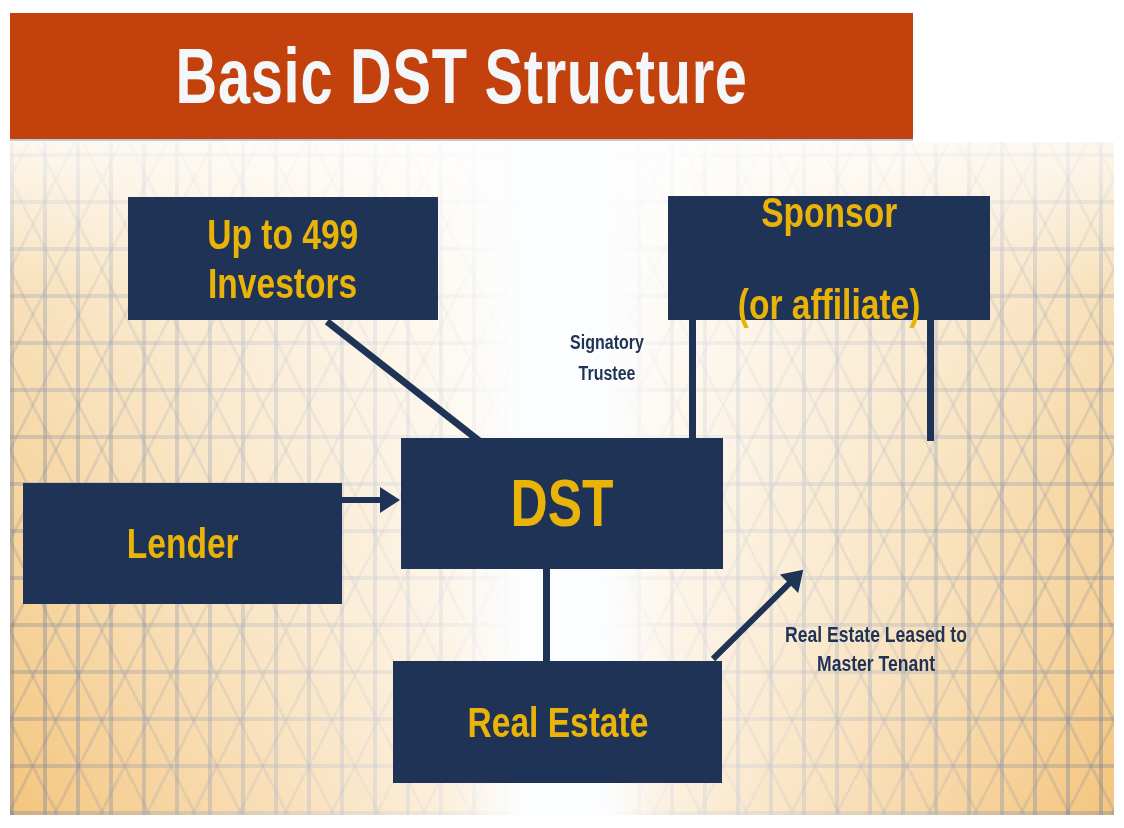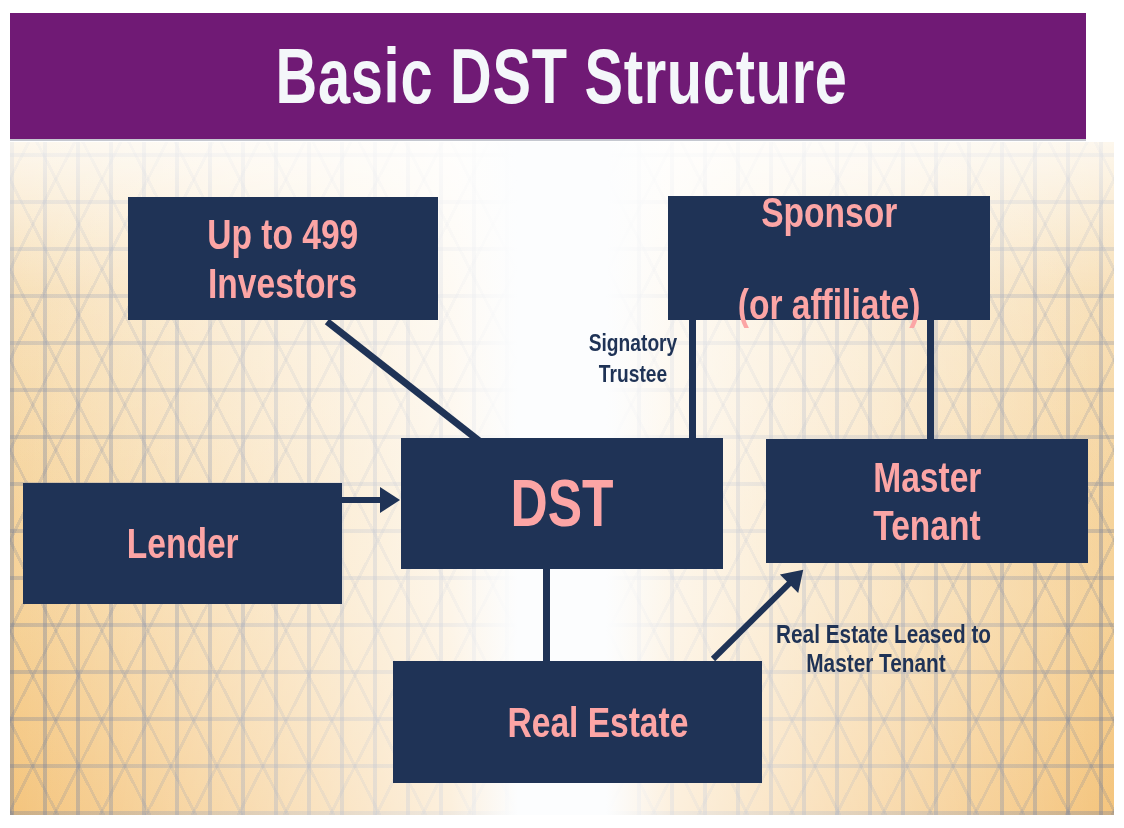--- a/index.html
+++ b/index.html
@@ -5,25 +5,24 @@
   html,body{margin:0;padding:0;background:#ffffff;}
   .page{
     position:relative;
     width:1124px;height:828px;
     background:#ffffff;
     overflow:hidden;
     font-family:"Liberation Sans", sans-serif;
   }
   
   .banner{
-    position:absolute;left:10px;top:13px;width:1048px;height:126px;
-    background:#701a75;
+    position:absolute;left:10px;top:13px;width:903px;height:126px;
+    background:#c2410c;
     display:flex;align-items:center;justify-content:center;
     box-shadow:0 2px 0 rgba(150,155,170,.55);
-    padding-left:28px;
   }
   .banner .t{
     color:#f4f7fa;font-size:78px;font-weight:bold;letter-spacing:1px;
     display:inline-block;transform:scaleX(.74);transform-origin:center;
     white-space:nowrap;
   }
   
   .photo{
     position:absolute;left:10px;top:142px;width:1104px;height:673px;
     background:
@@ -35,45 +34,45 @@
       repeating-linear-gradient(90deg, rgba(118,127,150,.40) 0 4px, transparent 4px 33px),
       repeating-linear-gradient(0deg, rgba(118,127,150,.32) 0 4px, transparent 4px 47px),
       repeating-linear-gradient(63deg, rgba(118,127,150,.22) 0 3px, transparent 3px 41px),
       repeating-linear-gradient(-63deg, rgba(118,127,150,.22) 0 3px, transparent 3px 41px),
       
       linear-gradient(180deg, rgba(248,221,174,.15) 0%, rgba(247,205,140,.5) 68%, rgba(244,193,118,.85) 100%),
       linear-gradient(90deg, #f5d7a4 0%, #f9e7c8 34%, #fdfaf4 50%, #f9e7c8 66%, #f5d7a4 100%);
   }
   
   .node{
-    position:absolute;background:#1f3356;color:#fca5a5;
+    position:absolute;background:#1f3356;color:#eab308;
     display:flex;flex-direction:column;align-items:center;justify-content:center;
     text-align:center;z-index:4;
   }
   .node .tx{
     font-weight:bold;line-height:1.12;
     display:block;transform:scaleX(.78);transform-origin:center;
     white-space:nowrap;
   }
   .n-investors{left:128px;top:197px;width:310px;height:123px;font-size:43px;}
   .n-sponsor  {left:668px;top:196px;width:322px;height:124px;font-size:43px;gap:44px;}
   .n-lender   {left:23px; top:440px;width:319px;height:121px;font-size:43px;margin-top:43px;}
   .n-dst      {left:401px;top:438px;width:322px;height:131px;font-size:66px;}
   .n-master   {left:766px;top:439px;width:322px;height:124px;font-size:43px;}
-  .n-realestate{left:393px;top:661px;width:329px;height:122px;font-size:43px;padding-left:40px;}
+  .n-realestate{left:393px;top:661px;width:329px;height:122px;font-size:43px;}
   .node{font-size:inherit;}
   .n-investors .tx,.n-sponsor .tx,.n-lender .tx,.n-master .tx,.n-realestate .tx{font-size:43px;}
   .n-dst .tx{font-size:66px;}
   
   .elabel{
     position:absolute;z-index:3;color:#1f3356;font-weight:bold;text-align:center;
   }
   .elabel .tx{display:block;transform:scaleX(.8);transform-origin:center;white-space:nowrap;}
-  .l-signatory{left:548px;top:327px;width:170px;font-size:24px;line-height:31px;}
-  .l-leased  {left:751px;top:620px;width:250px;font-size:26px;line-height:29px;}
+  .l-signatory{left:522px;top:327px;width:170px;font-size:20px;line-height:31px;}
+  .l-leased  {left:751px;top:620px;width:250px;font-size:22px;line-height:29px;}
   
   .conn{position:absolute;background:#1f3356;z-index:2;}
   .c-inv-dst{left:327px;top:318px;width:196px;height:7px;
              transform:rotate(38.1deg);transform-origin:0 50%;}
   .c-spon-dst{left:689px;top:320px;width:7px;height:120px;}
   .c-spon-master{left:927px;top:320px;width:7px;height:121px;}
   .c-dst-re{left:543px;top:562px;width:7px;height:100px;}
   .arrow{position:absolute;height:0;z-index:2;}
   .arrow .shaft{position:absolute;left:0;right:17px;top:-3px;height:6px;background:#1f3356;}
   .arrow .head{position:absolute;right:0;top:-13px;width:0;height:0;
@@ -122,21 +121,17 @@
   <div class="node n-sponsor">
     <span class="tx">Sponsor</span>
     <span class="tx">(or affiliate)</span>
   </div>
   <div class="node n-lender">
     <span class="tx">Lender</span>
   </div>
   <div class="node n-dst">
     <span class="tx">DST</span>
   </div>
-  <div class="node n-master">
-    <span class="tx">Master</span>
-    <span class="tx">Tenant</span>
-  </div>
   <div class="node n-realestate">
     <span class="tx">Real Estate</span>
   </div>
 
 </div>
 
 </body></html>

